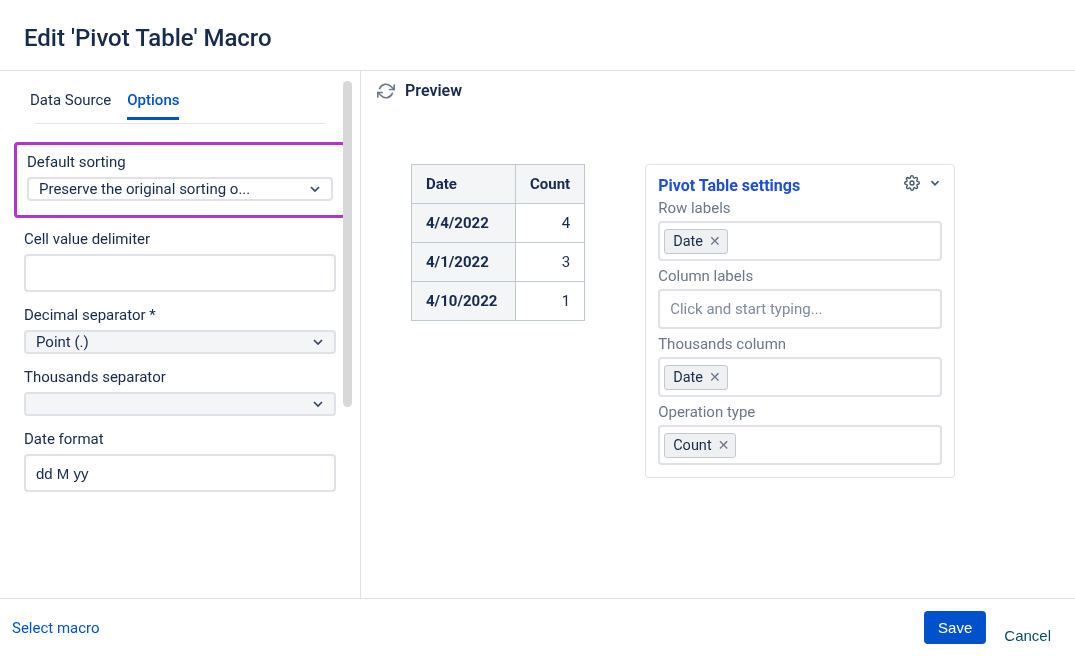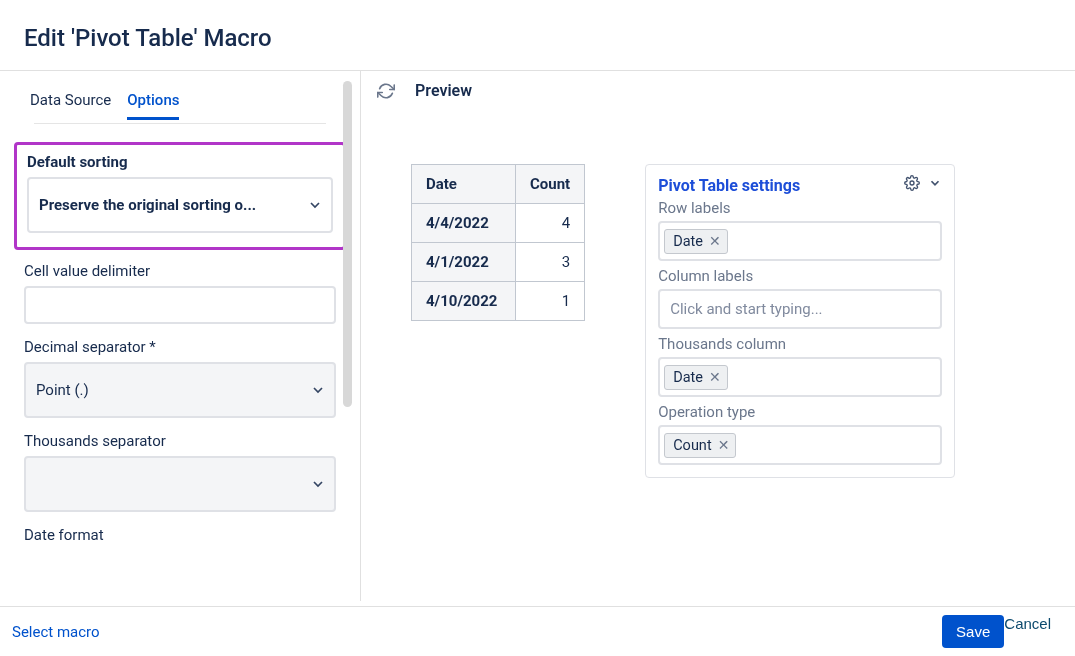--- a/index.html
+++ b/index.html
@@ -63,42 +63,41 @@
     .tabs-underline {
       height: 1px;
       background: #e5e5e5;
       margin: -1px 10px 18px 10px;
     }
     .highlight-box {
       border: 3px solid #b135c8;
       border-radius: 4px;
       padding: 8px 10px 14px 10px;
       margin: 8px -10px 12px -10px;
-      font-weight: bold;
     }
     .field-group { margin-bottom: 14px; }
     .field-label {
       font-size: 15px;
       color: #172b4d;
       margin-bottom: 6px;
       display: block;
     }
     .field-input {
       width: 100%;
       height: 38px;
       border: 2px solid #dfe1e6;
       border-radius: 4px;
       padding: 0 10px;
       font-size: 15px;
       background: #fff;
       color: #172b4d;
     }
     .field-select {
       width: 100%;
-      height: 56px;
+      height: 24px;
       border: 2px solid #dfe1e6;
       border-radius: 4px;
       padding: 0 32px 0 10px;
       font-size: 15px;
       background: #f4f5f7;
       color: #172b4d;
       position: relative;
       display: flex;
       align-items: center;
       cursor: pointer;
@@ -118,21 +117,21 @@
     .chevron svg { display: block; }
 
     .right-panel {
       flex: 1;
       border-left: 1px solid #e0e0e0;
       padding: 0;
     }
     .preview-header {
       display: flex;
       align-items: center;
-      gap: 20px;
+      gap: 10px;
       padding: 10px 16px 12px 16px;
     }
     .preview-title {
       font-size: 16px;
       font-weight: 600;
       color: #172b4d;
     }
     .refresh-icon {
       width: 18px;
       height: 18px;
@@ -227,37 +226,37 @@
       color: #808a9e;
       padding: 4px 6px;
       font-size: 15px;
     }
 
     .footer {
       position: absolute;
       bottom: 0;
       left: 0;
       right: 0;
-      height: 50px;
+      height: 58px;
       border-top: 1px solid #e0e0e0;
       display: flex;
       align-items: center;
       justify-content: space-between;
       padding: 0 24px 0 12px;
       background: #fff;
     }
     .select-macro {
       color: #0052cc;
       font-size: 15px;
       cursor: pointer;
     }
     .footer-buttons {
       display: flex;
-      align-items: flex-start;
-      gap: 0;
+      align-items: flex-end;
+      gap: 18px;
     }
     .btn-save {
       background: #0052cc;
       color: #fff;
       border: none;
       border-radius: 4px;
       padding: 8px 14px;
       font-size: 15px;
       cursor: pointer;
     }
@@ -328,20 +327,21 @@
           <svg width="16" height="16" viewBox="0 0 24 24" fill="none" stroke="#344563" stroke-width="2.5">
               <polyline points="6 9 12 15 18 9"></polyline>
             </svg>
         </span>
       </div>
     </div>
 
 
     <div class="field-group">
       <label class="field-label">Date format</label>
+      <input class="field-input" value="dd M yy" style="">
     </div>
 
     <div class="scrollbar-track"></div>
   </div>
 
   <div class="right-panel">
     <div class="preview-header">
       <span class="refresh-icon">
         <svg width="18" height="18" viewBox="0 0 24 24" fill="none" stroke="#6b778c" stroke-width="2.2" stroke-linecap="round" stroke-linejoin="round">
             <polyline points="23 4 23 10 17 10"></polyline>

